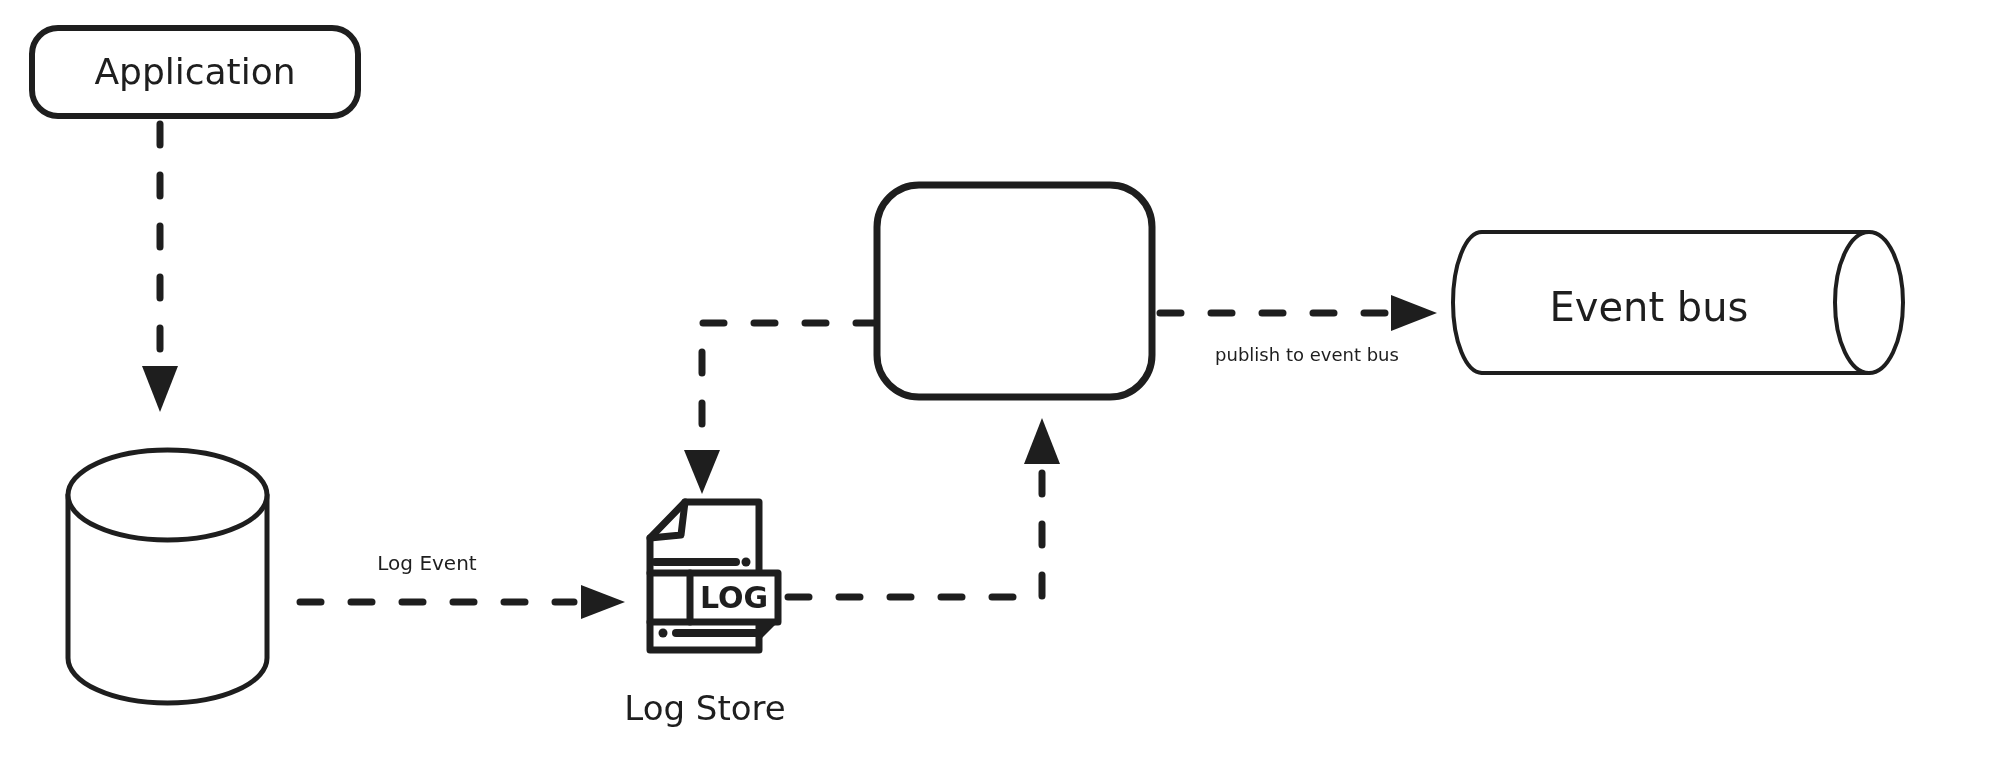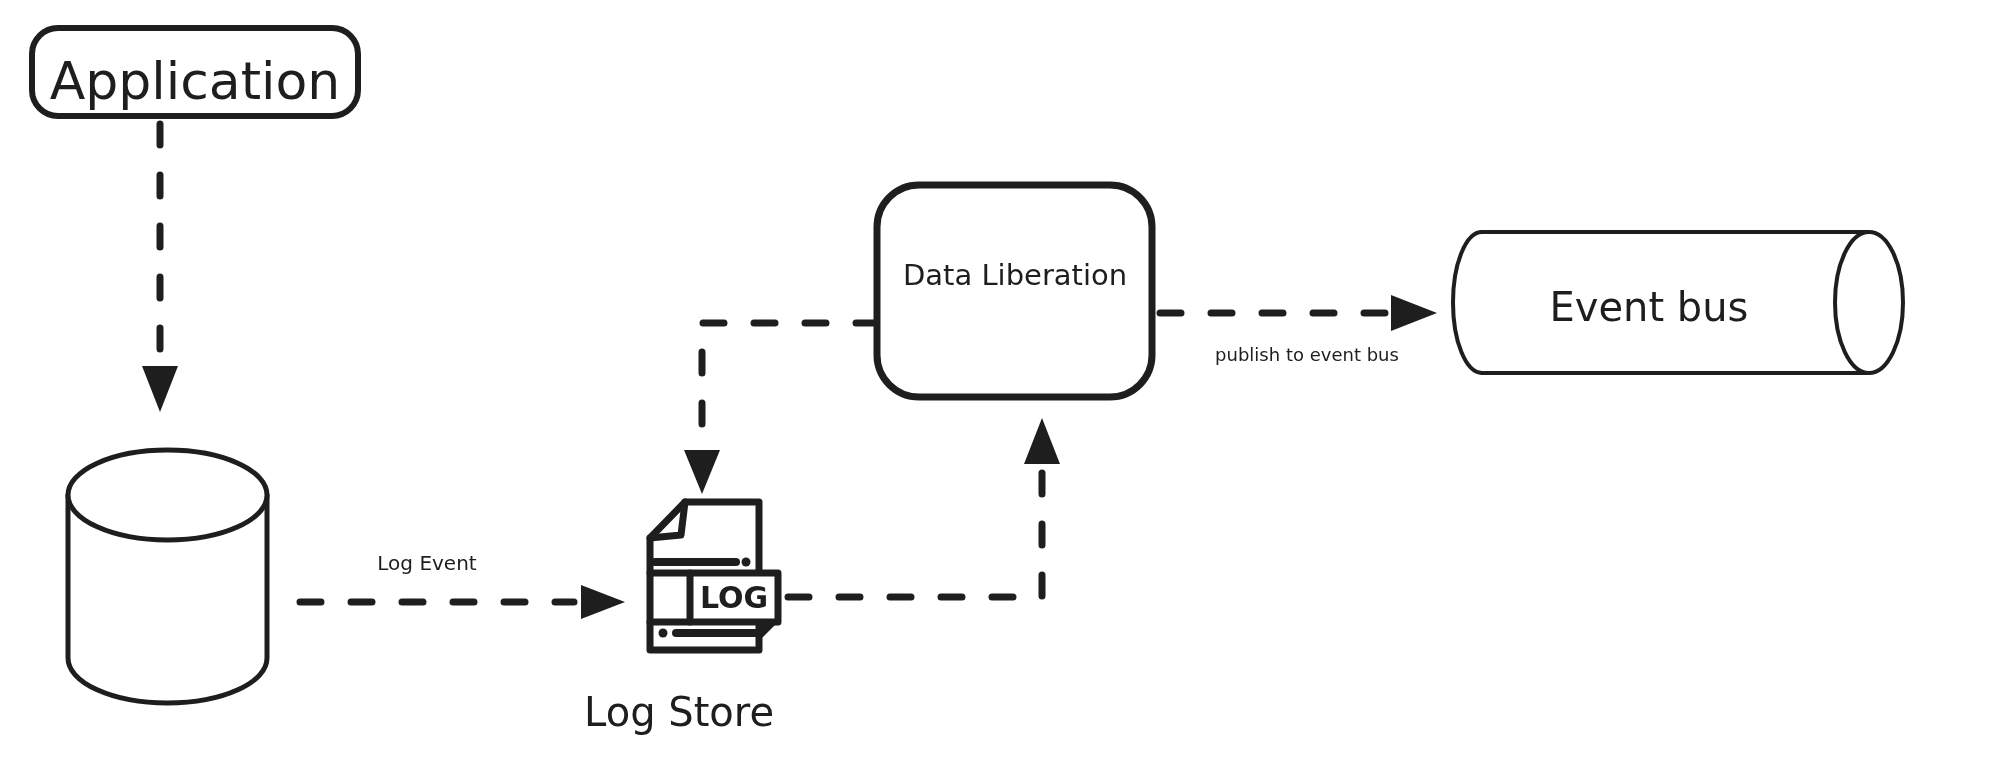--- a/index.html
+++ b/index.html
@@ -12,25 +12,25 @@
   }
   .canvas svg{position:absolute;left:0;top:0;}
   .label{
     position:absolute;
     color:#1e1e1e;
     font-family:"DejaVu Sans", sans-serif;
     white-space:nowrap;
     line-height:1.2;
   }
   .center{text-align:center;}
-  .app-label{left:32px;top:50px;width:326px;font-size:52px;}
+  .app-label{left:32px;top:50px;width:326px;font-size:36px;}
   .legacy-label{left:98px;top:578px;font-size:29px;line-height:34px;}
   .liberation-label{left:903px;top:258px;font-size:29px;line-height:35px;}
   .logevent-label{left:327px;top:551px;width:200px;font-size:20px;}
-  .logstore-label{left:574px;top:688px;width:200px;font-size:40px;text-align:right;}
+  .logstore-label{left:605px;top:688px;width:200px;font-size:34px;}
   .publish-label{left:1207px;top:344px;width:200px;font-size:18px;}
   .eventbus-label{left:1549px;top:283px;width:200px;font-size:40px;}
   svg .badge-text{
     font-family:"DejaVu Sans", sans-serif;
     font-weight:bold;
     font-size:30px;
     fill:#1e1e1e;
   }
 </style>
 </head>
@@ -96,19 +96,18 @@
   </svg>
 
   <div class="label app-label center">Application</div>
 
 
   <div class="label logevent-label center">Log Event</div>
 
   <div class="label logstore-label center">Log Store</div>
 
   <div class="label liberation-label">
-    <div>Data Liberation</div>
   </div>
 
   <div class="label publish-label center">publish to event bus</div>
 
   <div class="label eventbus-label center">Event bus</div>
 </div>
 
 </body></html>

